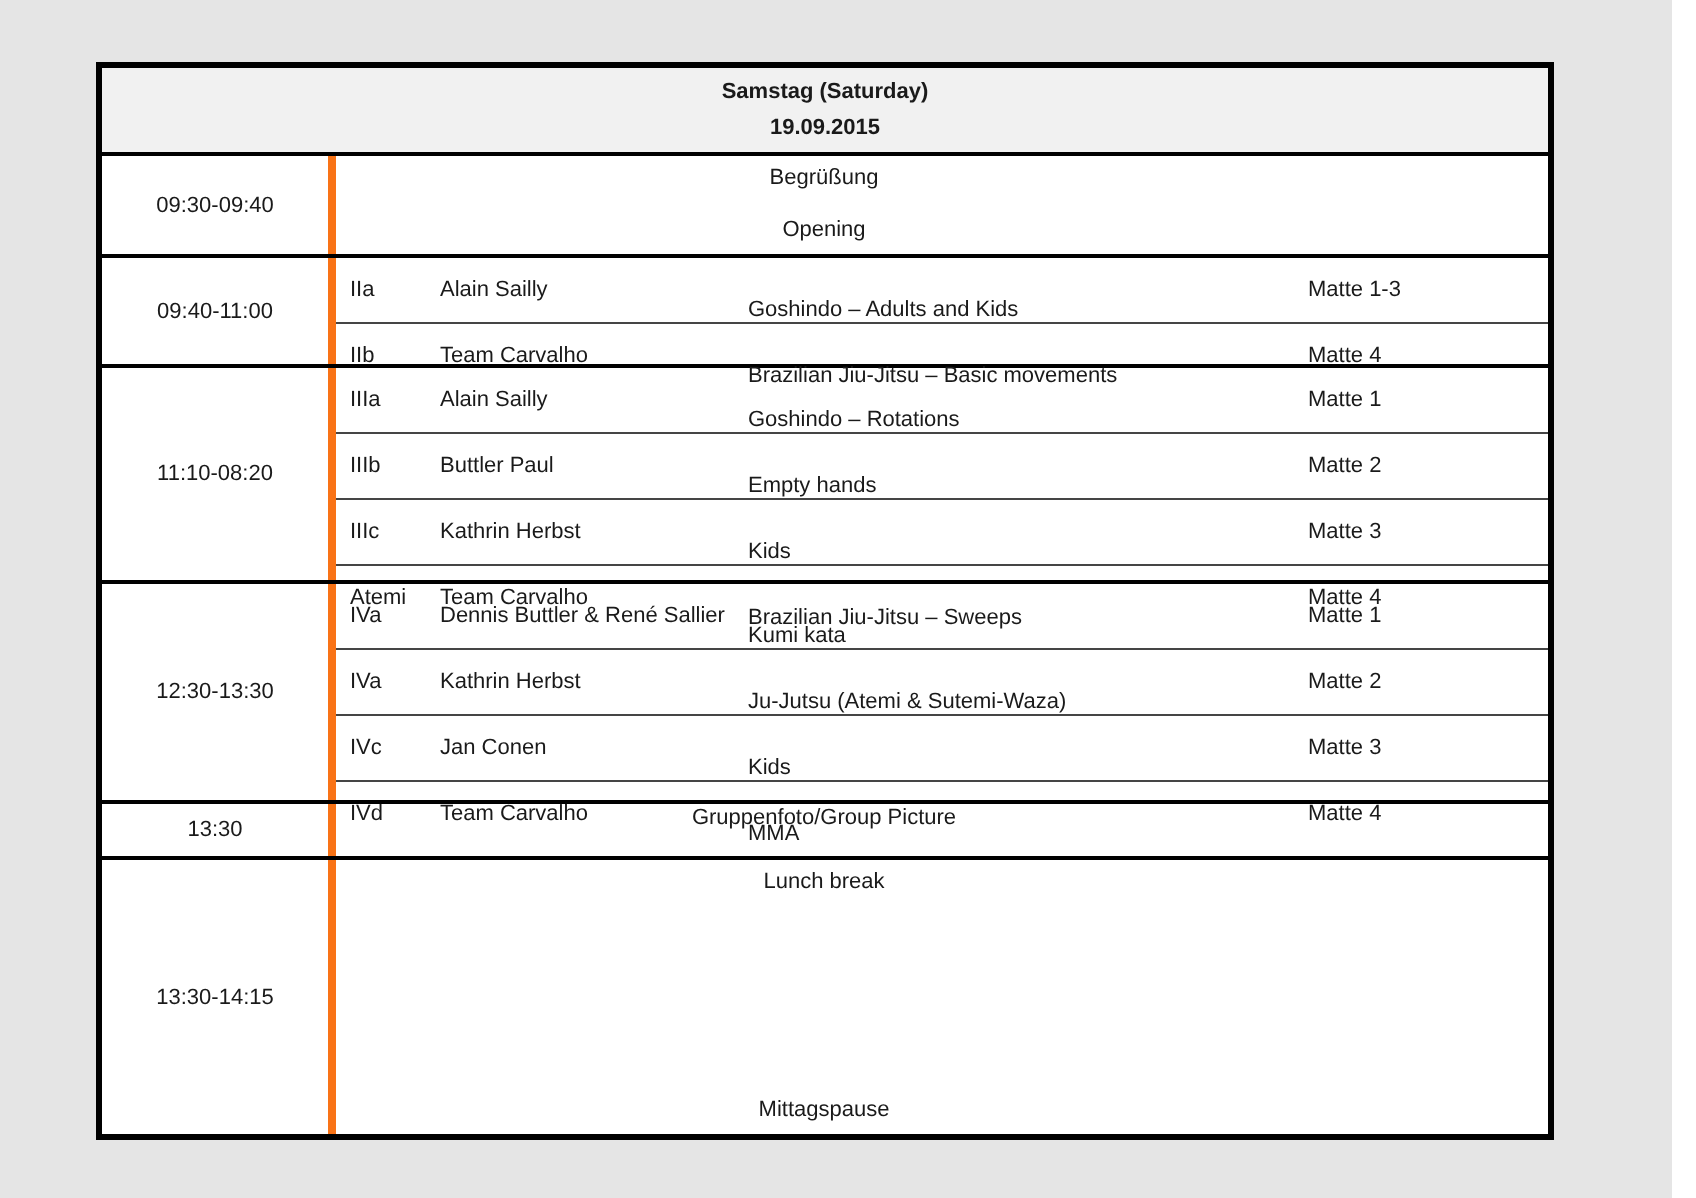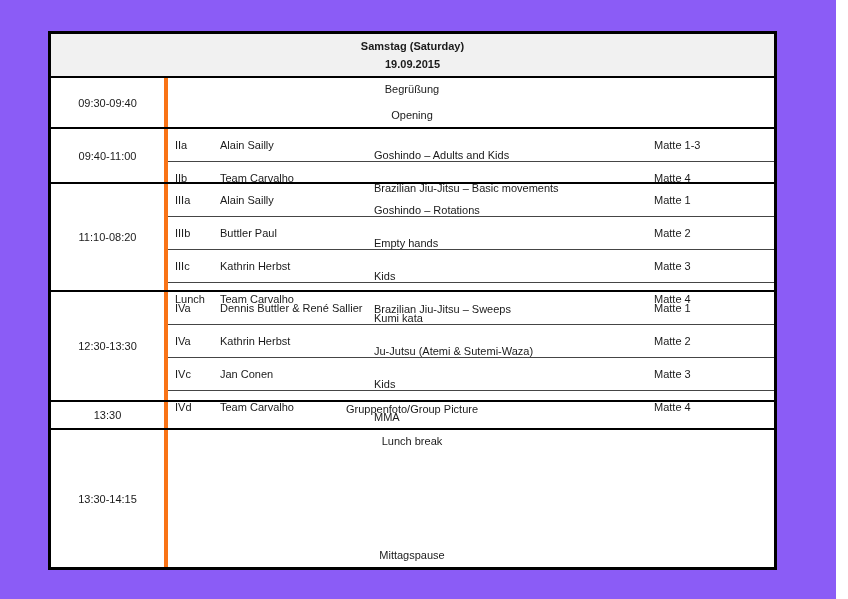--- a/index.html
+++ b/index.html
@@ -10,21 +10,21 @@
     background: #ffffff;
     font-family: "Liberation Sans", sans-serif;
     font-size: 11px;
     color: #1a1a1a;
     -webkit-font-smoothing: antialiased;
   }
   .page {
     position: relative;
     width: 836px;
     height: 599px;
-    background: #8b5cf6;
+    background: #e5e5e5;
     overflow: hidden;
   }
   .doc-table {
     position: absolute;
     left: 48px;
     top: 31px;
     width: 729px;
     height: 539px;
     box-sizing: border-box;
     border: 3px solid #000000;
@@ -157,21 +157,21 @@
           <span class="stopic">Empty hands</span>
           <span class="smatte">Matte 2</span>
         </div>
         <div class="session-row">
           <span class="sid">IIIc</span>
           <span class="sname">Kathrin Herbst</span>
           <span class="stopic">Kids</span>
           <span class="smatte">Matte 3</span>
         </div>
         <div class="session-row">
-          <span class="sid">Lunch</span>
+          <span class="sid">Atemi</span>
           <span class="sname">Team Carvalho</span>
           <span class="stopic">Brazilian Jiu-Jitsu – Sweeps</span>
           <span class="smatte">Matte 4</span>
         </div>
       </div>
     </div>
 
     <div class="block h-block4">
       <div class="time-col">12:30-13:30</div>
       <div class="content-col">

